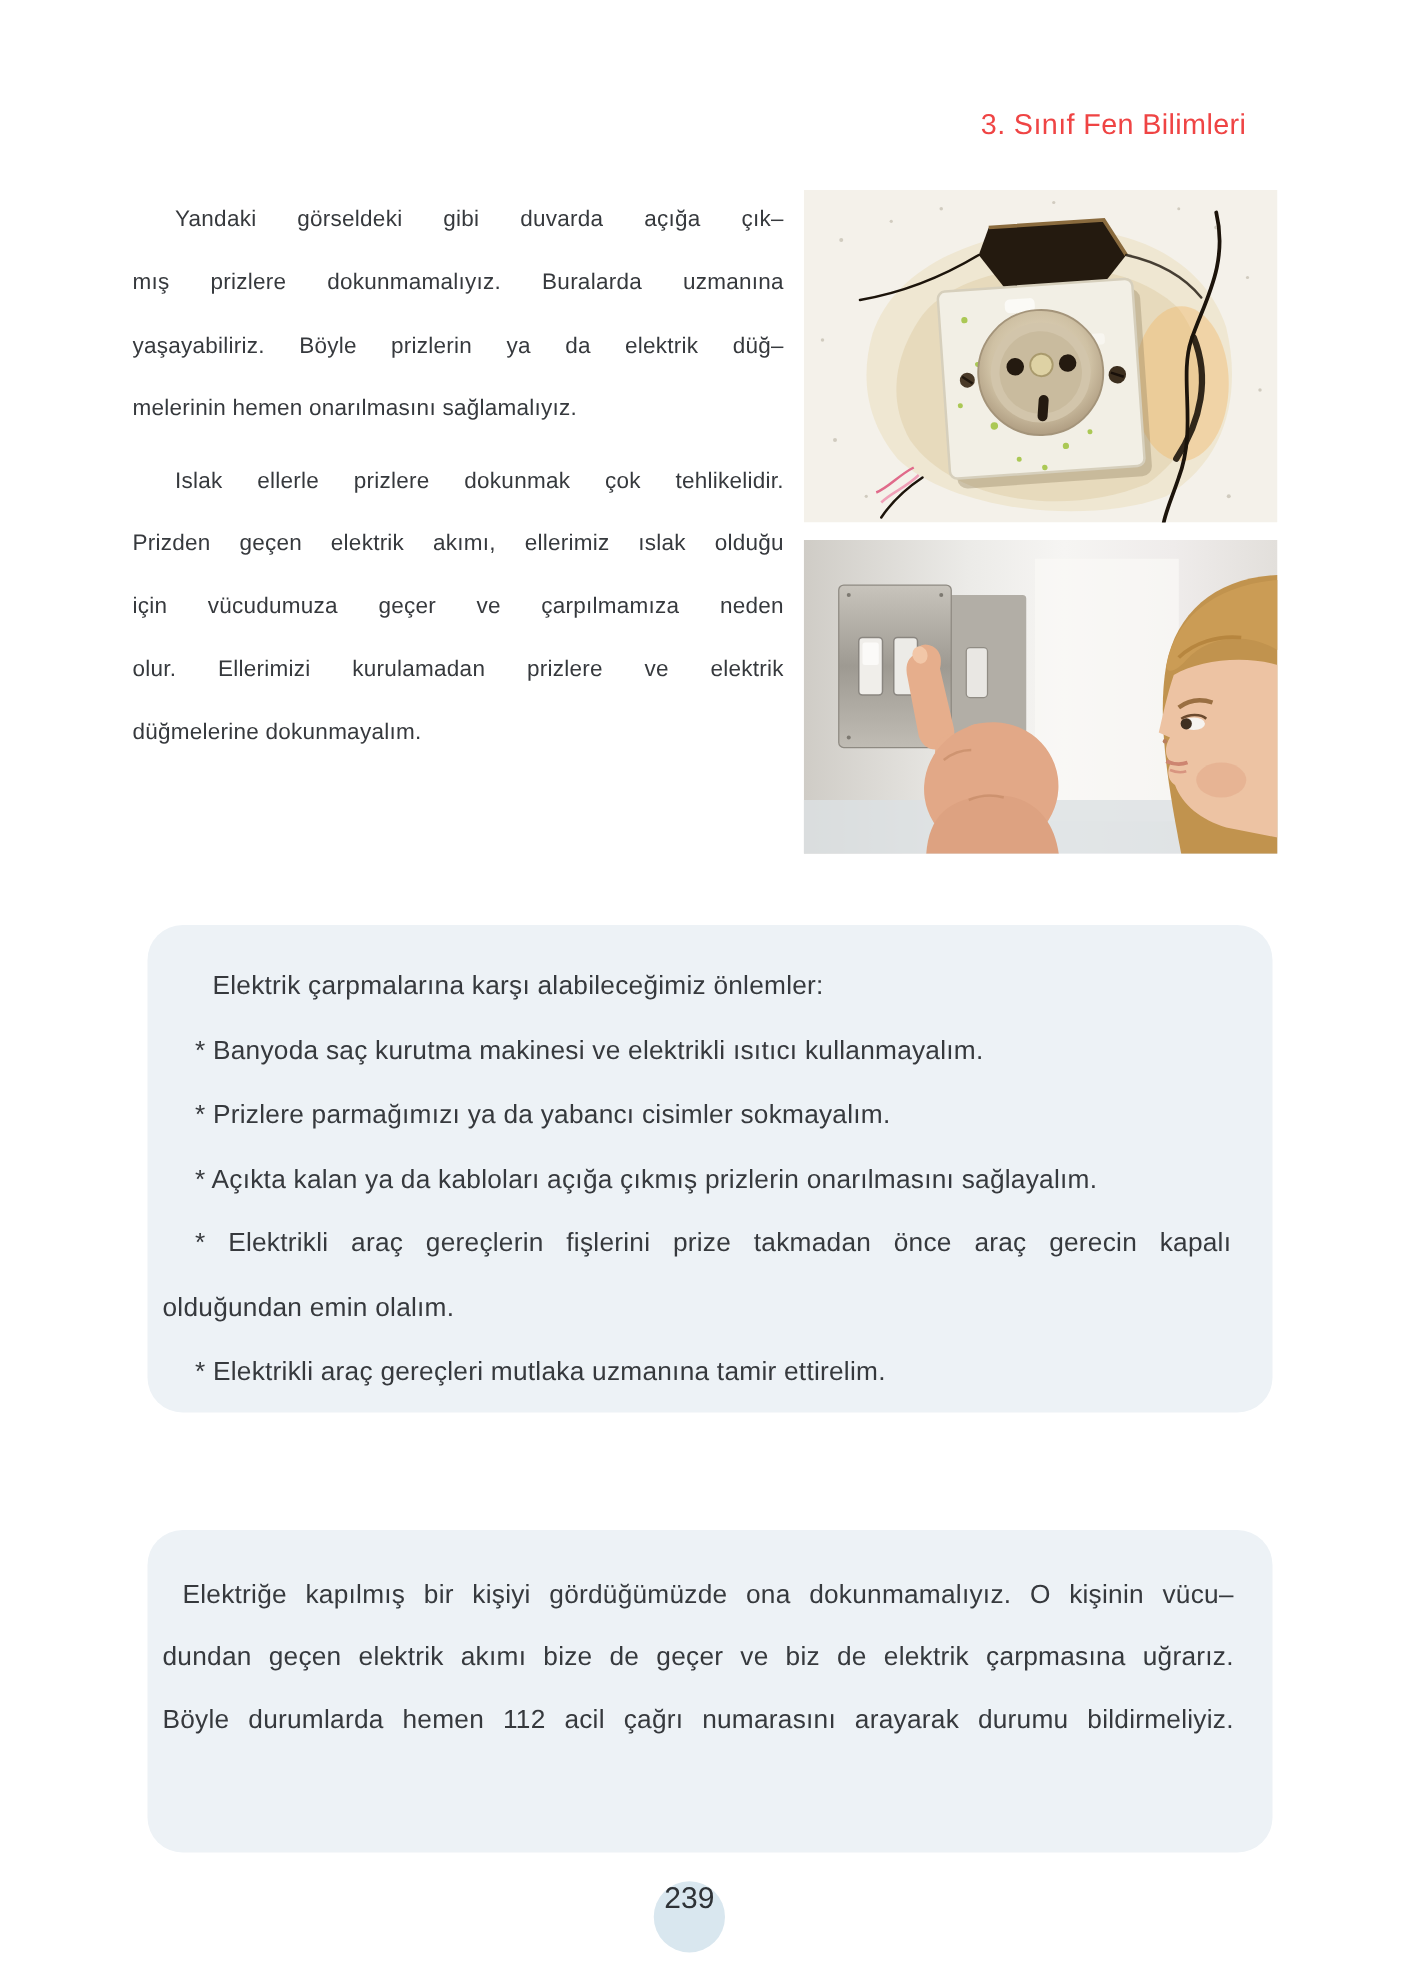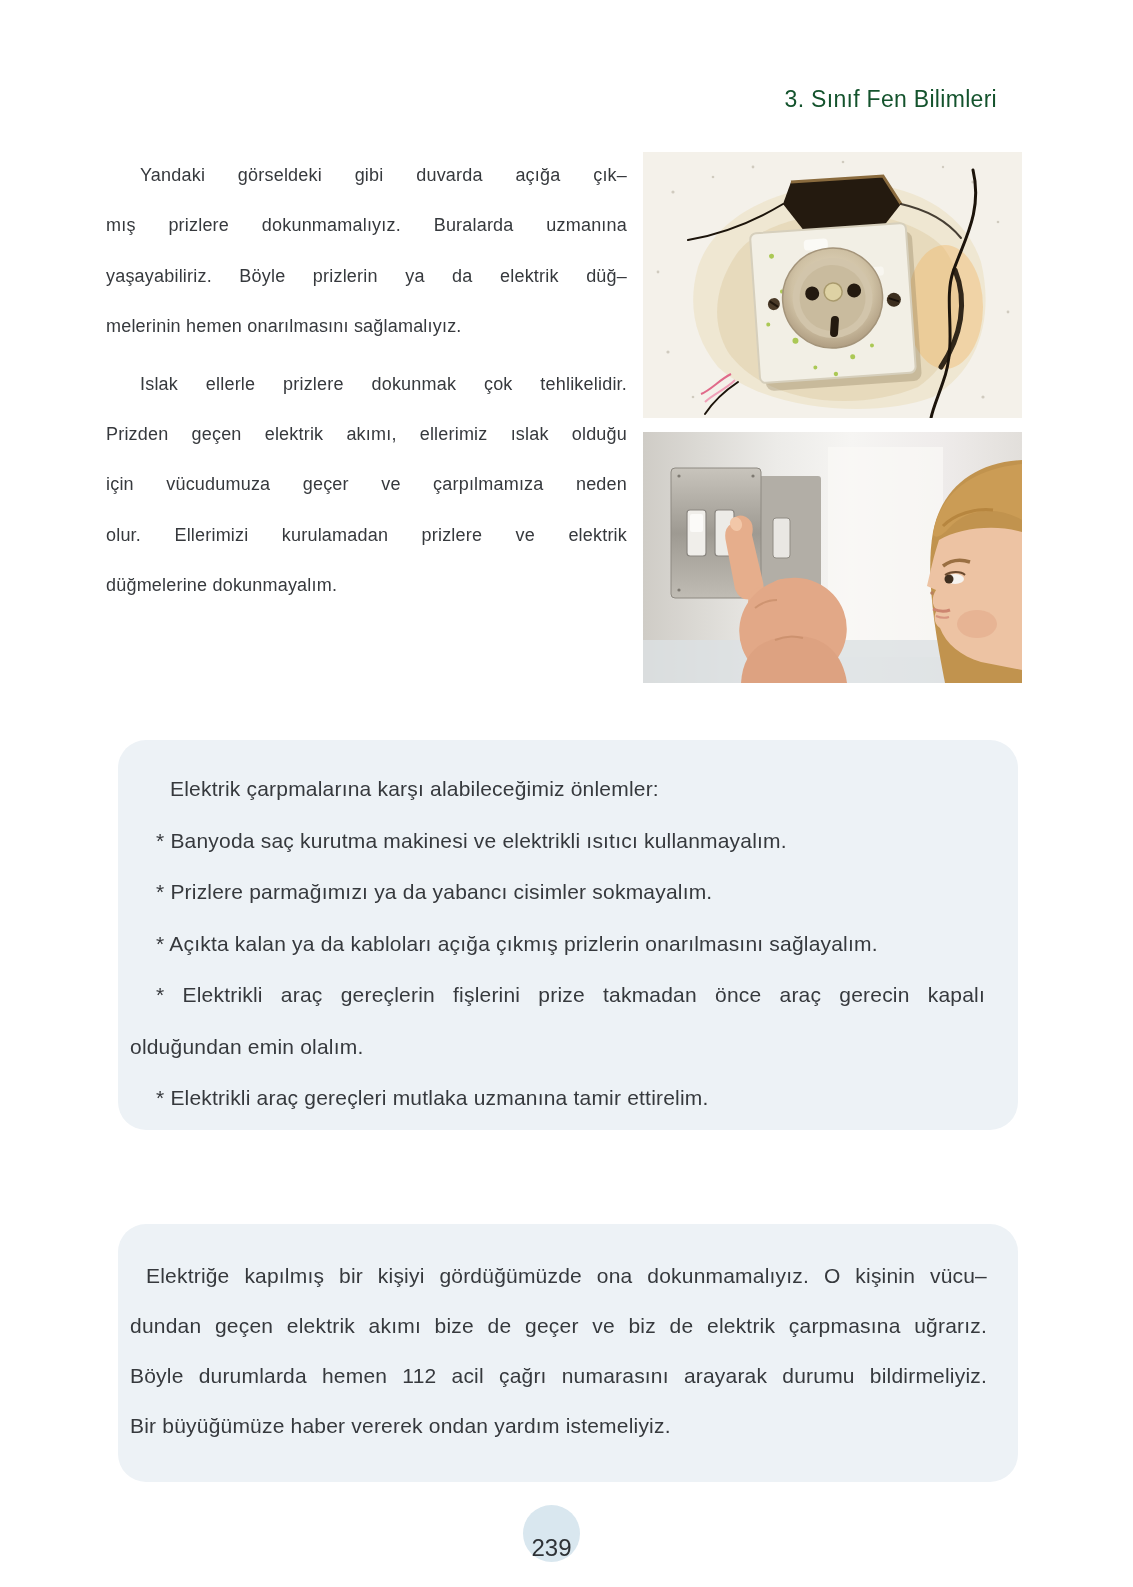--- a/index.html
+++ b/index.html
@@ -1,42 +1,42 @@
 <!DOCTYPE html>
 <html><head>
 <meta charset="utf-8">
 <style>
   html,body{margin:0;padding:0;background:#ffffff;}
   .page{
     position:relative;width:1133px;height:1587px;background:#ffffff;
     font-family:"Liberation Sans",sans-serif;color:#36393d;overflow:hidden;
   }
   .header-title{
-    position:absolute;top:86px;right:136px;font-size:23px;letter-spacing:.3px;color:#14532d;
+    position:absolute;top:86px;right:136px;font-size:23px;letter-spacing:.3px;color:#ef4444;
   }
   .intro{position:absolute;left:106px;top:150px;width:521px;}
   .tl{height:50.4px;line-height:50.4px;font-size:18px;letter-spacing:.2px;overflow:hidden;}
   .j{text-align:justify;text-align-last:justify;}
   .ind{text-indent:34px;}
   .p2{margin-top:7px;}
   .photo1{position:absolute;left:643px;top:152px;width:379px;height:266px;}
   .photo2{position:absolute;left:643px;top:432px;width:379px;height:251px;}
   .box{
     position:absolute;left:118px;width:900px;background:#edf2f6;border-radius:28px;box-sizing:border-box;
   }
   .box1{top:740px;height:390px;padding:23px 33px 0 12px;}
   .box2{top:1212px;height:258px;padding:27px 31px 0 12px;margin-top:12px;}
   .box .tl{height:51.5px;line-height:51.5px;font-size:21px;}
   .box2 .tl{height:50px;line-height:50px;}
   .head{text-indent:40px;}
   .bullet{text-indent:26px;}
   .ind2{text-indent:16px;}
   .pagenum{
     position:absolute;left:523px;top:1505px;width:57px;height:57px;border-radius:50%;
-    background:#d9e7ef;display:flex;align-items:flex-end;justify-content:center;
+    background:#d9e7ef;display:flex;align-items:flex-start;justify-content:center;
     font-size:24px;color:#2e3236;
   }
 </style>
 </head>
 <body>
 
 <div class="page">
 
   <div class="header-title">3. Sınıf Fen Bilimleri</div>
 
@@ -187,20 +187,19 @@
     <div class="tl bullet">* Açıkta kalan ya da kabloları açığa çıkmış prizlerin onarılmasını sağlayalım.</div>
     <div class="tl bullet j">* Elektrikli araç gereçlerin fişlerini prize takmadan önce araç gerecin kapalı</div>
     <div class="tl">olduğundan emin olalım.</div>
     <div class="tl bullet">* Elektrikli araç gereçleri mutlaka uzmanına tamir ettirelim.</div>
   </div>
 
   <div class="box box2">
     <div class="tl j ind2">Elektriğe kapılmış bir kişiyi gördüğümüzde ona dokunmamalıyız. O kişinin vücu–</div>
     <div class="tl j">dundan geçen elektrik akımı bize de geçer ve biz de elektrik çarpmasına uğrarız.</div>
     <div class="tl j">Böyle durumlarda hemen 112 acil çağrı numarasını arayarak durumu bildirmeliyiz.</div>
-    <div class="tl">Bir büyüğümüze haber vererek ondan yardım istemeliyiz.</div>
   </div>
 
   <div class="pagenum">
     <span>239</span>
   </div>
 
 </div>
 
 </body></html>

